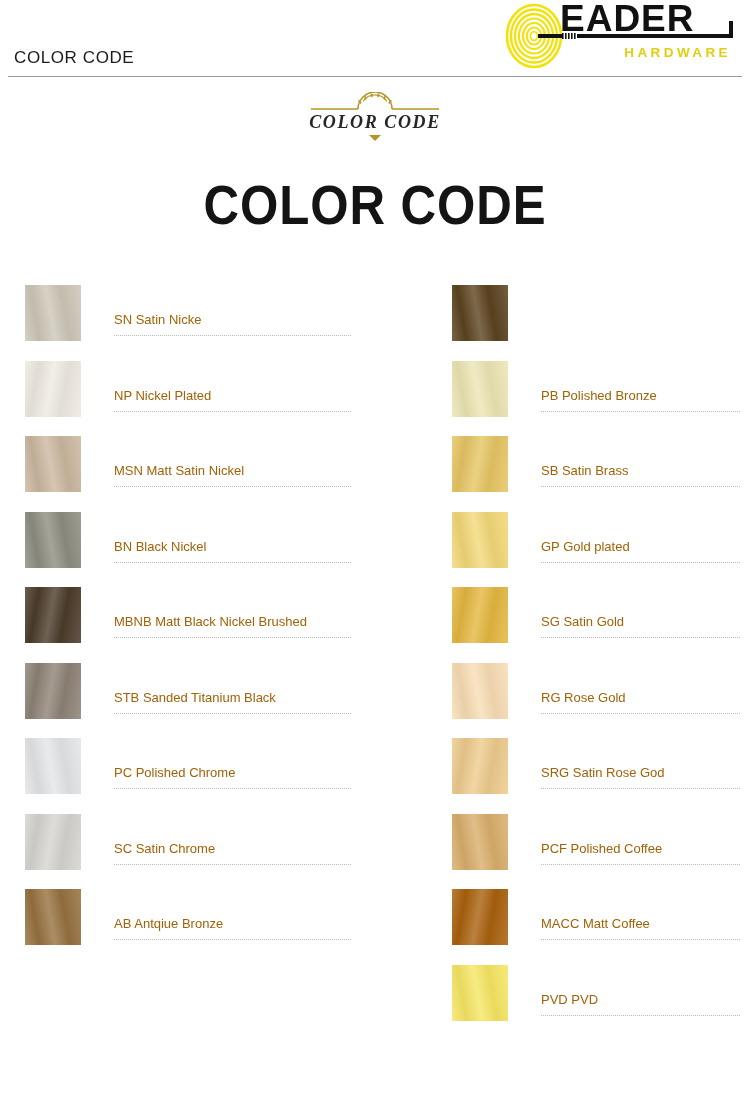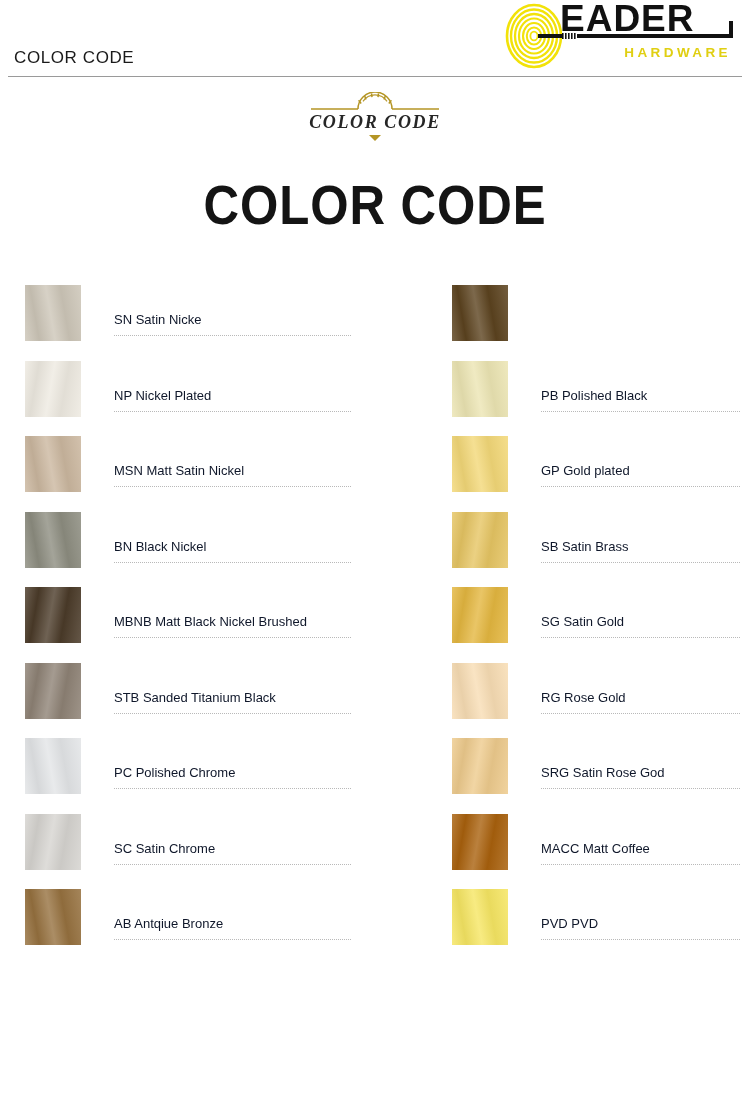--- a/index.html
+++ b/index.html
@@ -128,21 +128,21 @@
     left: 89px;
     right: 0;
     top: 0;
     height: 56px;
   }
   .row-label {
     position: absolute;
     left: 0;
     bottom: 14px;
     font-size: 13px;
-    color: #0f172a;
+    color: #a16207;
     font-family: "Liberation Sans", sans-serif;
     white-space: nowrap;
   }
   .row-rule {
     position: absolute;
     left: 0;
     right: 0;
     bottom: 5px;
     height: 0;
     border-top: 1px dotted #b9b9b9;
@@ -266,56 +266,63 @@
         </div>
       </div>
     </div>
   <div class="column right" id="col-right">
       <div class="swatch-row">
         <div class="swatch" style="background: linear-gradient(80deg, rgba(255, 255, 255, 0.18) 0%, rgba(0, 0, 0, 0.06) 22%, rgba(255, 255, 255, 0.2) 46%, rgba(0, 0, 0, 0.05) 68%, rgba(255, 255, 255, 0.14) 100%), rgb(92, 67, 31);"></div>
       </div>
       <div class="swatch-row">
         <div class="swatch" style="background: linear-gradient(80deg, rgba(255, 255, 255, 0.18) 0%, rgba(0, 0, 0, 0.06) 22%, rgba(255, 255, 255, 0.2) 46%, rgba(0, 0, 0, 0.05) 68%, rgba(255, 255, 255, 0.14) 100%), rgb(236, 229, 179);"></div>
         <div class="row-body">
-          <div class="row-label">PB Polished Black</div>
+          <div class="row-label">PB Polished Bronze</div>
+          <div class="row-rule"></div>
+        </div>
+      </div>
+      <div class="swatch-row">
+        <div class="swatch" style="background: linear-gradient(100deg, rgba(255, 255, 255, 0.18) 0%, rgba(0, 0, 0, 0.06) 22%, rgba(255, 255, 255, 0.2) 46%, rgba(0, 0, 0, 0.05) 68%, rgba(255, 255, 255, 0.14) 100%), rgb(230, 197, 99);"></div>
+        <div class="row-body">
+          <div class="row-label">SB Satin Brass</div>
           <div class="row-rule"></div>
         </div>
       </div>
       <div class="swatch-row">
         <div class="swatch" style="background: linear-gradient(80deg, rgba(255, 255, 255, 0.18) 0%, rgba(0, 0, 0, 0.06) 22%, rgba(255, 255, 255, 0.2) 46%, rgba(0, 0, 0, 0.05) 68%, rgba(255, 255, 255, 0.14) 100%), rgb(243, 216, 120);"></div>
         <div class="row-body">
           <div class="row-label">GP Gold plated</div>
           <div class="row-rule"></div>
         </div>
       </div>
       <div class="swatch-row">
-        <div class="swatch" style="background: linear-gradient(100deg, rgba(255, 255, 255, 0.18) 0%, rgba(0, 0, 0, 0.06) 22%, rgba(255, 255, 255, 0.2) 46%, rgba(0, 0, 0, 0.05) 68%, rgba(255, 255, 255, 0.14) 100%), rgb(230, 197, 99);"></div>
-        <div class="row-body">
-          <div class="row-label">SB Satin Brass</div>
-          <div class="row-rule"></div>
-        </div>
-      </div>
-      <div class="swatch-row">
         <div class="swatch" style="background: linear-gradient(100deg, rgba(255, 255, 255, 0.18) 0%, rgba(0, 0, 0, 0.06) 22%, rgba(255, 255, 255, 0.2) 46%, rgba(0, 0, 0, 0.05) 68%, rgba(255, 255, 255, 0.14) 100%), rgb(228, 183, 64);"></div>
         <div class="row-body">
           <div class="row-label">SG Satin Gold</div>
           <div class="row-rule"></div>
         </div>
       </div>
       <div class="swatch-row">
         <div class="swatch" style="background: linear-gradient(80deg, rgba(255, 255, 255, 0.18) 0%, rgba(0, 0, 0, 0.06) 22%, rgba(255, 255, 255, 0.2) 46%, rgba(0, 0, 0, 0.05) 68%, rgba(255, 255, 255, 0.14) 100%), rgb(248, 221, 180);"></div>
         <div class="row-body">
           <div class="row-label">RG Rose Gold</div>
           <div class="row-rule"></div>
         </div>
       </div>
       <div class="swatch-row">
         <div class="swatch" style="background: linear-gradient(100deg, rgba(255, 255, 255, 0.18) 0%, rgba(0, 0, 0, 0.06) 22%, rgba(255, 255, 255, 0.2) 46%, rgba(0, 0, 0, 0.05) 68%, rgba(255, 255, 255, 0.14) 100%), rgb(238, 203, 141);"></div>
         <div class="row-body">
           <div class="row-label">SRG Satin Rose God</div>
+          <div class="row-rule"></div>
+        </div>
+      </div>
+      <div class="swatch-row">
+        <div class="swatch" style="background: linear-gradient(80deg, rgba(255, 255, 255, 0.18) 0%, rgba(0, 0, 0, 0.06) 22%, rgba(255, 255, 255, 0.2) 46%, rgba(0, 0, 0, 0.05) 68%, rgba(255, 255, 255, 0.14) 100%), rgb(217, 174, 107);"></div>
+        <div class="row-body">
+          <div class="row-label">PCF Polished Coffee</div>
           <div class="row-rule"></div>
         </div>
       </div>
       <div class="swatch-row">
         <div class="swatch" style="background: linear-gradient(100deg, rgba(255, 255, 255, 0.18) 0%, rgba(0, 0, 0, 0.06) 22%, rgba(255, 255, 255, 0.2) 46%, rgba(0, 0, 0, 0.05) 68%, rgba(255, 255, 255, 0.14) 100%), rgb(169, 97, 13);"></div>
         <div class="row-body">
           <div class="row-label">MACC Matt Coffee</div>
           <div class="row-rule"></div>
         </div>
       </div>

